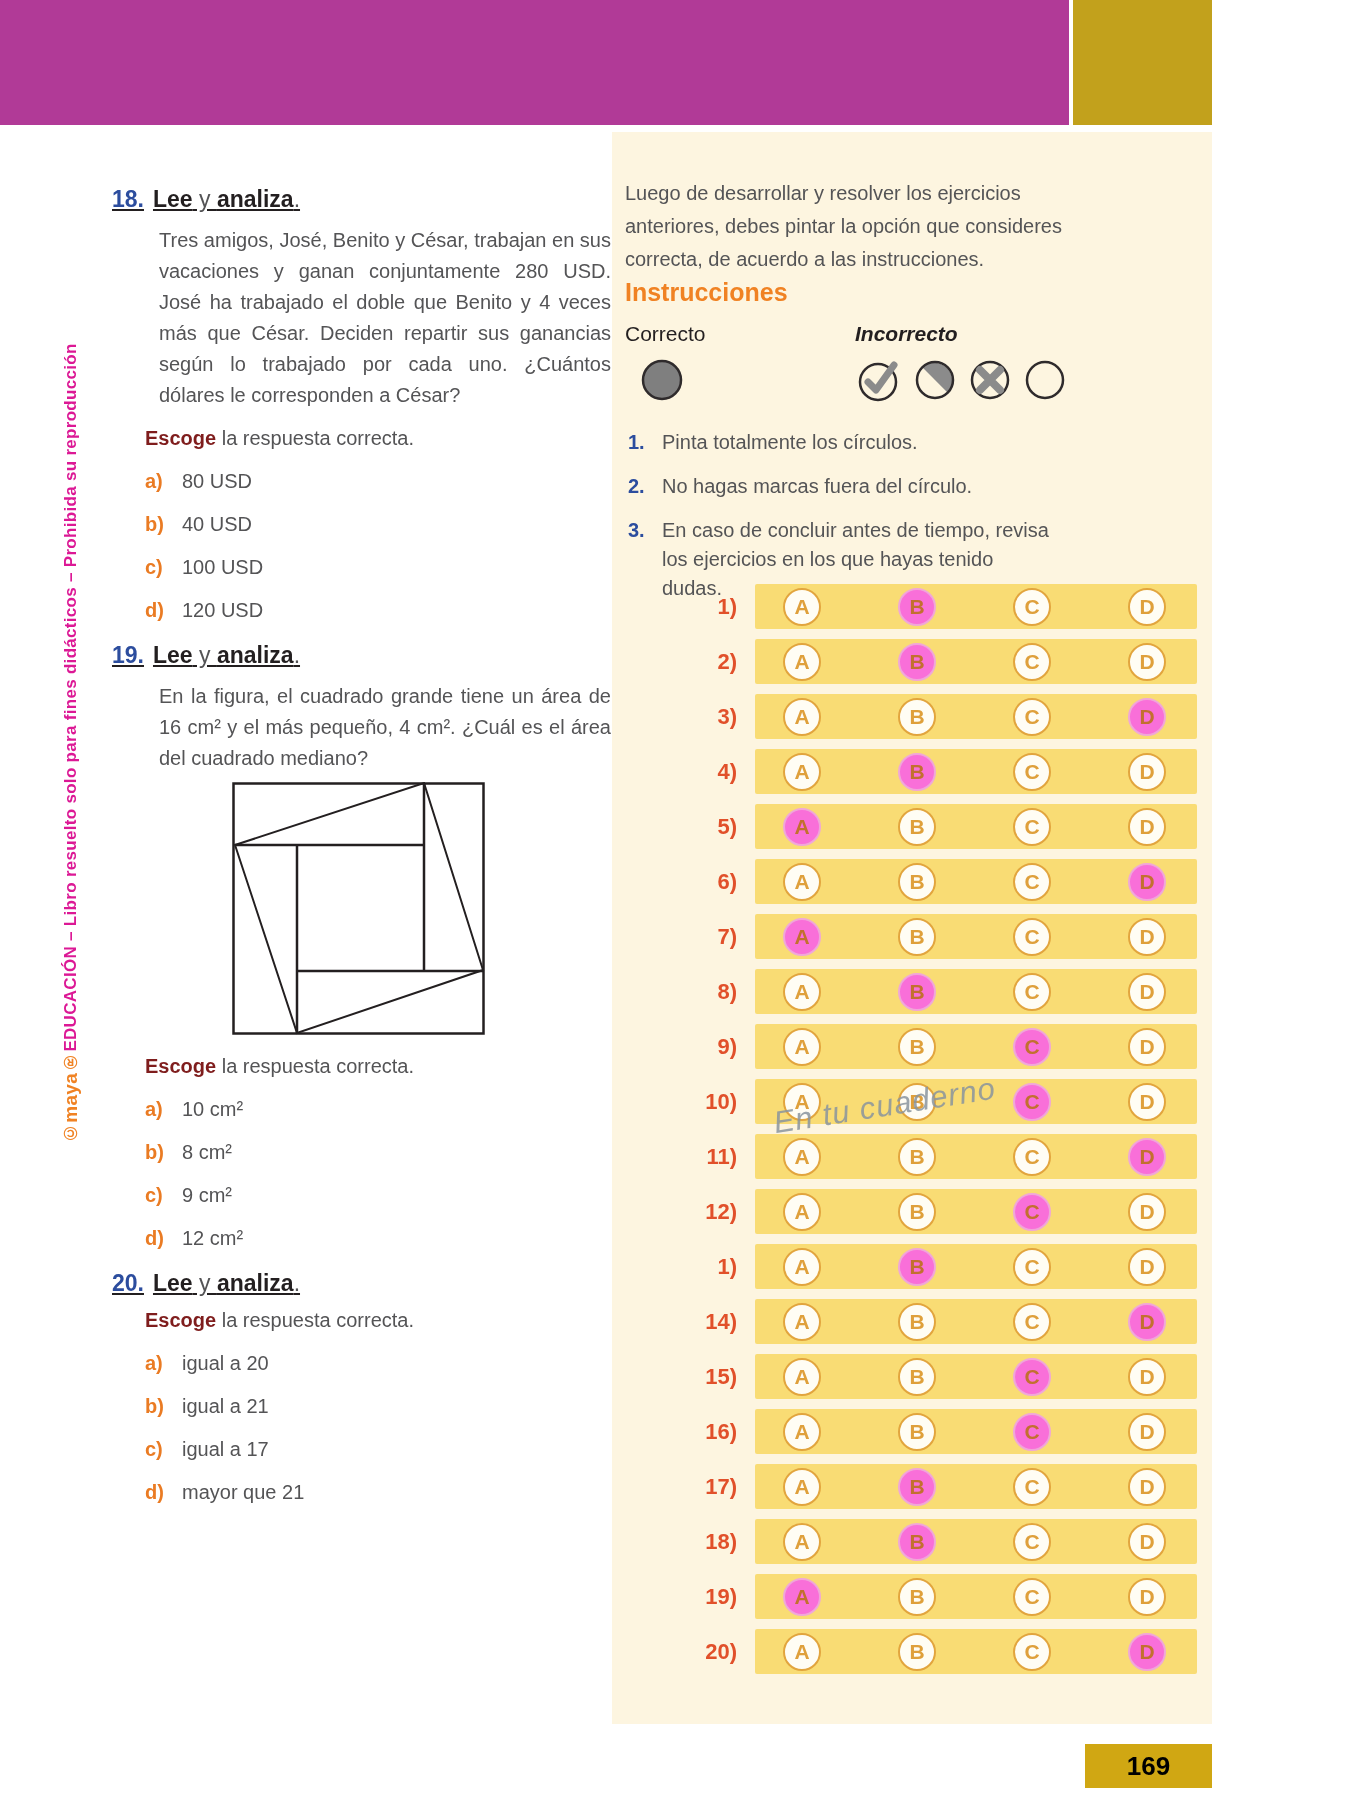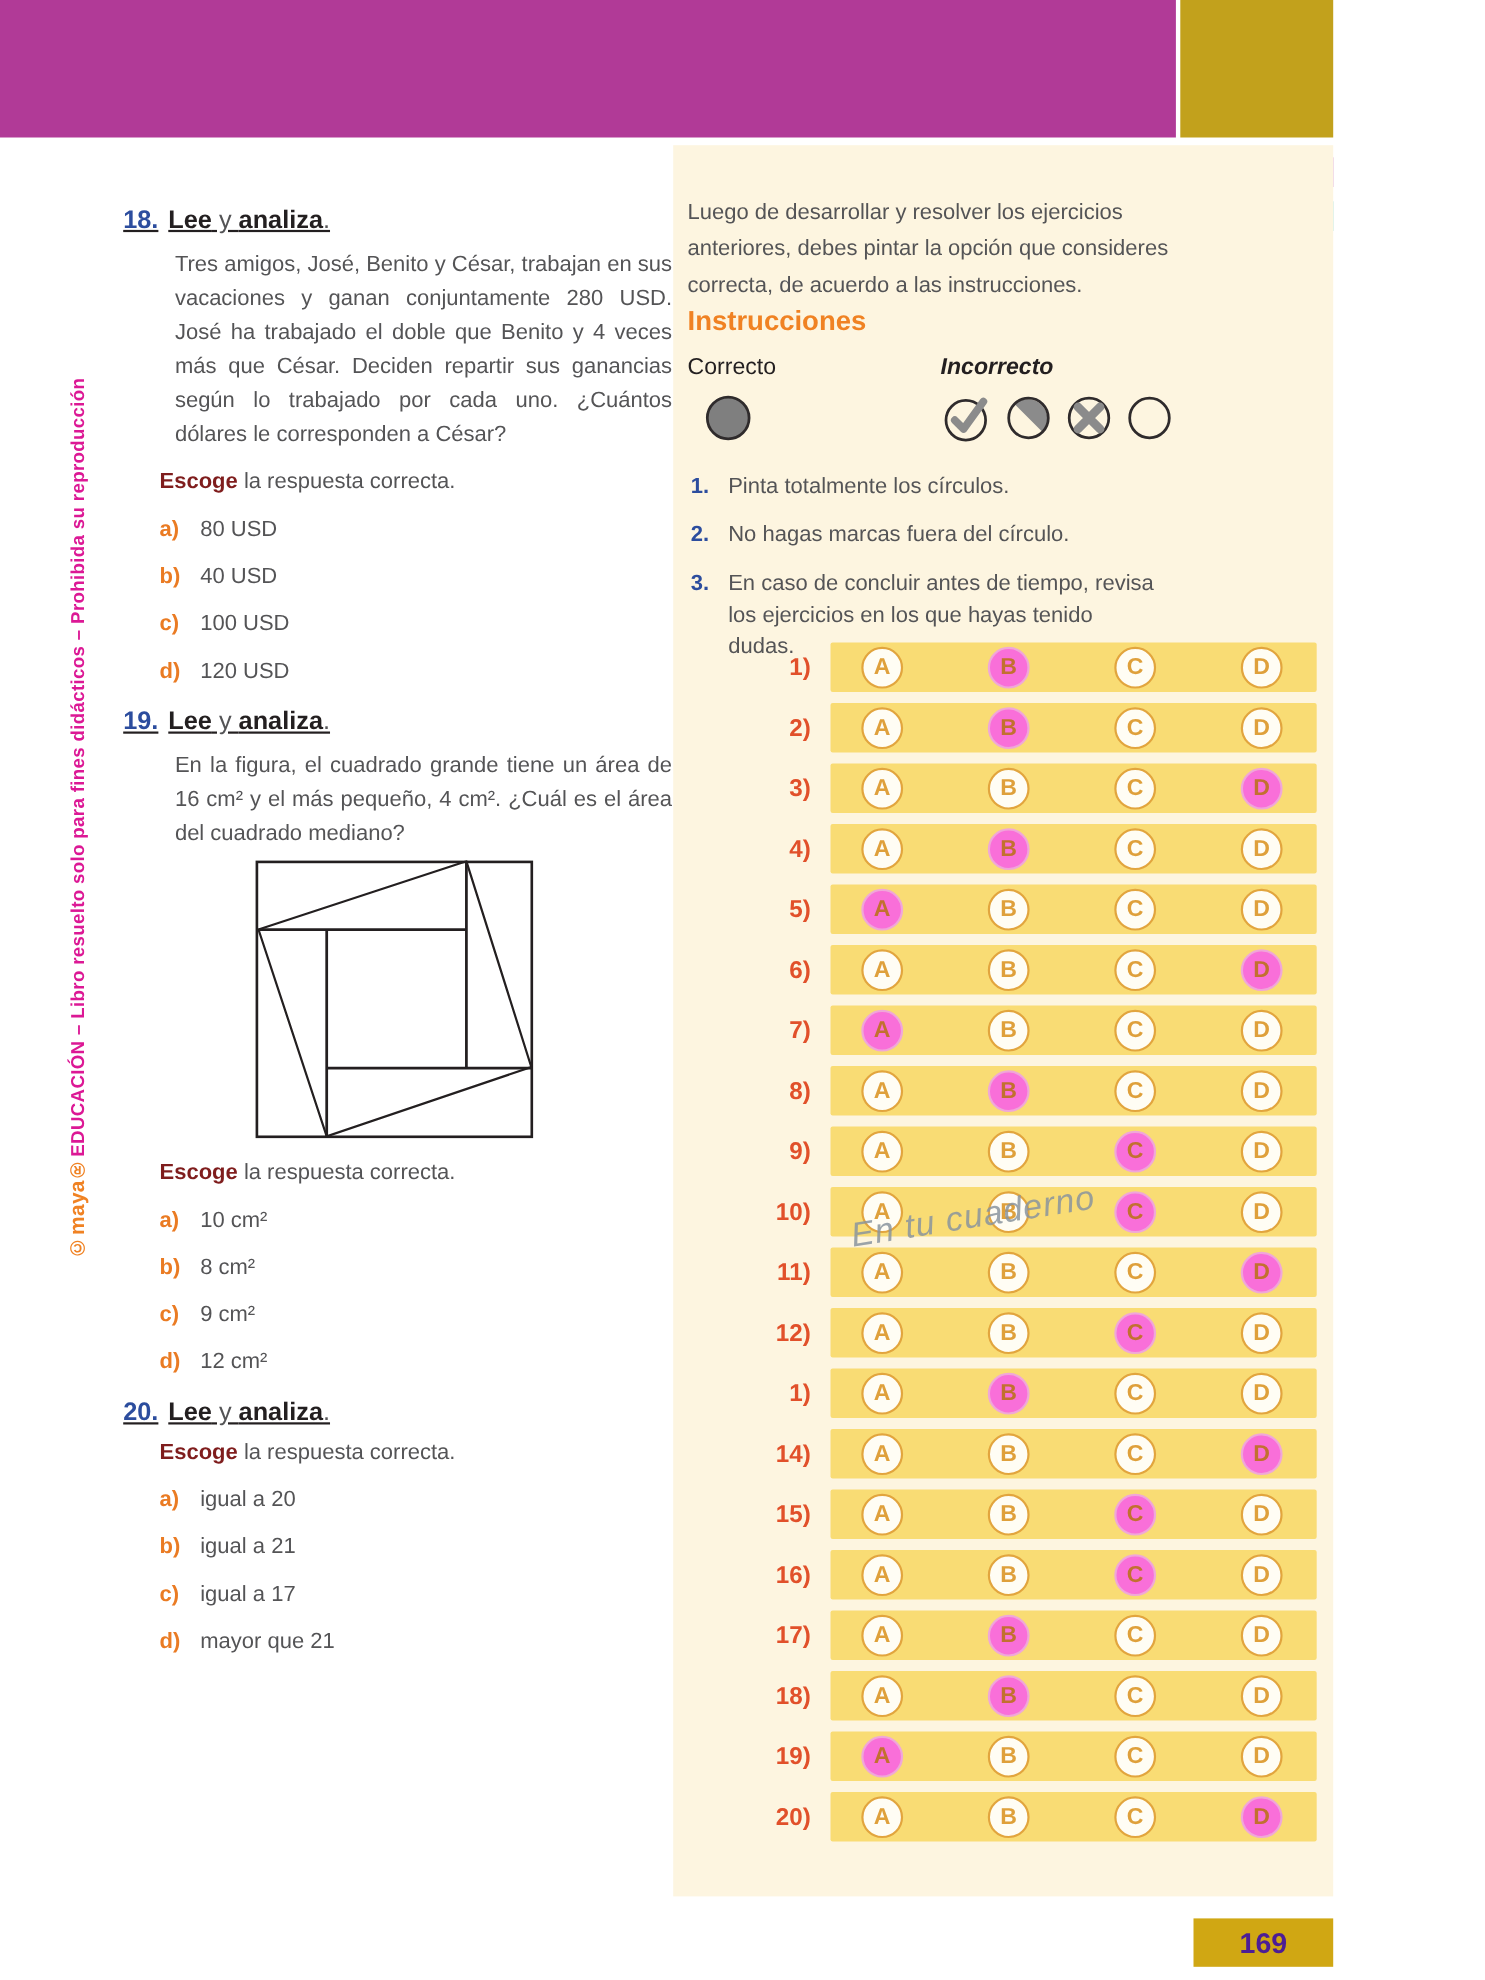--- a/index.html
+++ b/index.html
@@ -63,21 +63,21 @@
     background:#fffdf4;border:2px solid #e2a53e;color:#dfa03b;
     font-size:21px;font-weight:bold;display:flex;align-items:center;justify-content:center;}
   .bubble.filled{background:#f96fd9;border-color:#f0a7d8;color:#c2702f;}
 
   .watermark{left:772px;top:1082px;width:300px;transform:rotate(-9deg);
     font-size:31px;font-style:italic;color:rgba(138,148,158,.85);letter-spacing:1px;z-index:5;}
 
   
   .page-box{left:1085px;top:1744px;width:127px;height:44px;background:#d0a713;
     display:flex;align-items:center;justify-content:center;
-    color:#4c1d95;font-size:26px;font-weight:bold;}
+    color:#000000;font-size:26px;font-weight:bold;}
 </style>
 </head>
 <body>
 
 <div class="abs bar-magenta"></div>
 <div class="abs bar-gold"></div>
 <div class="abs tab-magenta"></div>
 <div class="abs tab-teal"></div>
 
 <div class="abs panel"></div>

